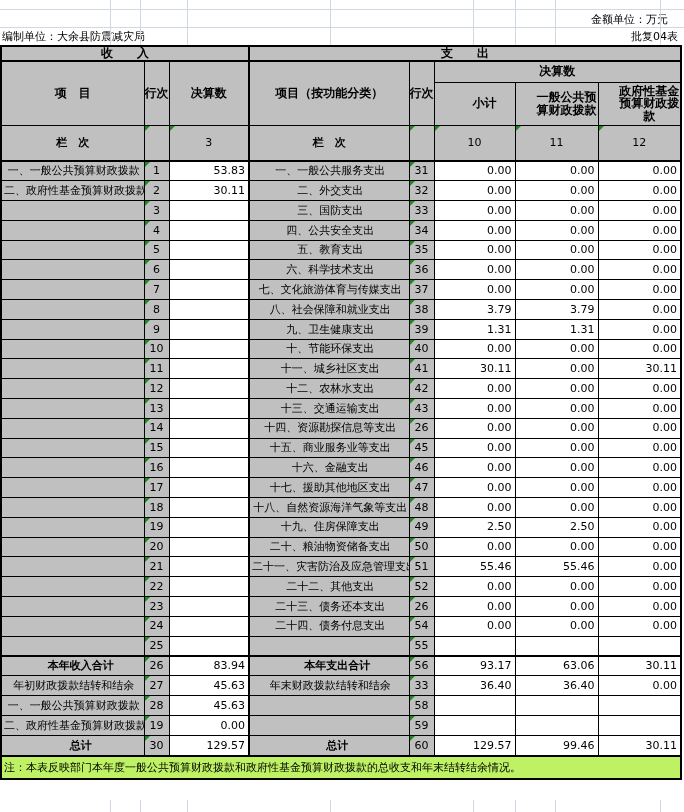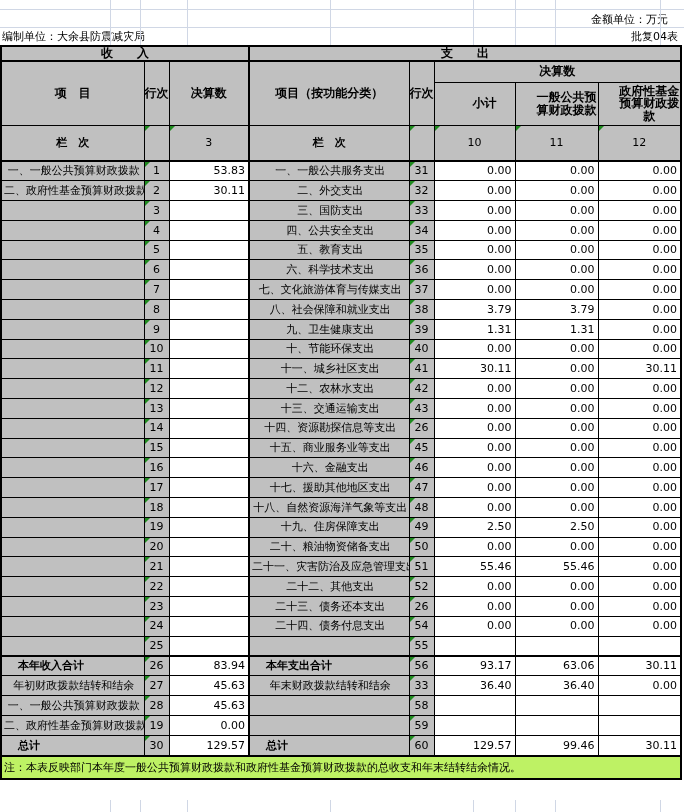--- a/index.html
+++ b/index.html
@@ -34,21 +34,21 @@
   .lanci td{height:36px; background:var(--gray); text-align:center;
     border-bottom:2px solid var(--line); font-weight:bold;}
   .lanci td.num{font-weight:normal;}
 
   .r-data td{height:19.8px;}
   .r-sum td{height:20px;}
   .c-item{background:var(--gray); text-align:center; padding-left:2px;}
   .c-no{background:var(--gray); text-align:center;}
   .c-val{background:#fff; text-align:right; padding-right:3px;}
   .thickL{border-left:2px solid var(--line);}
-  .emph{font-weight:bold; text-align:left; padding-left:16px;margin-top:40px;}
+  .emph{font-weight:bold; text-align:center; padding-left:16px;margin-top:40px;}
   .sum-first td{border-top:2px solid var(--line);}
   .sum-last td{border-bottom:2px solid var(--line);}
 
   .tri{position:relative;}
   .tri::before{content:""; position:absolute; left:0; top:0; width:0; height:0;
     border-top:5px solid var(--tri); border-right:5px solid transparent;}
 
   .note-row td{height:23px; background:#bef264; text-align:left; padding-left:2px;
     font-size:11px; border-top:2px solid var(--line); white-space:nowrap;}
 </style>

